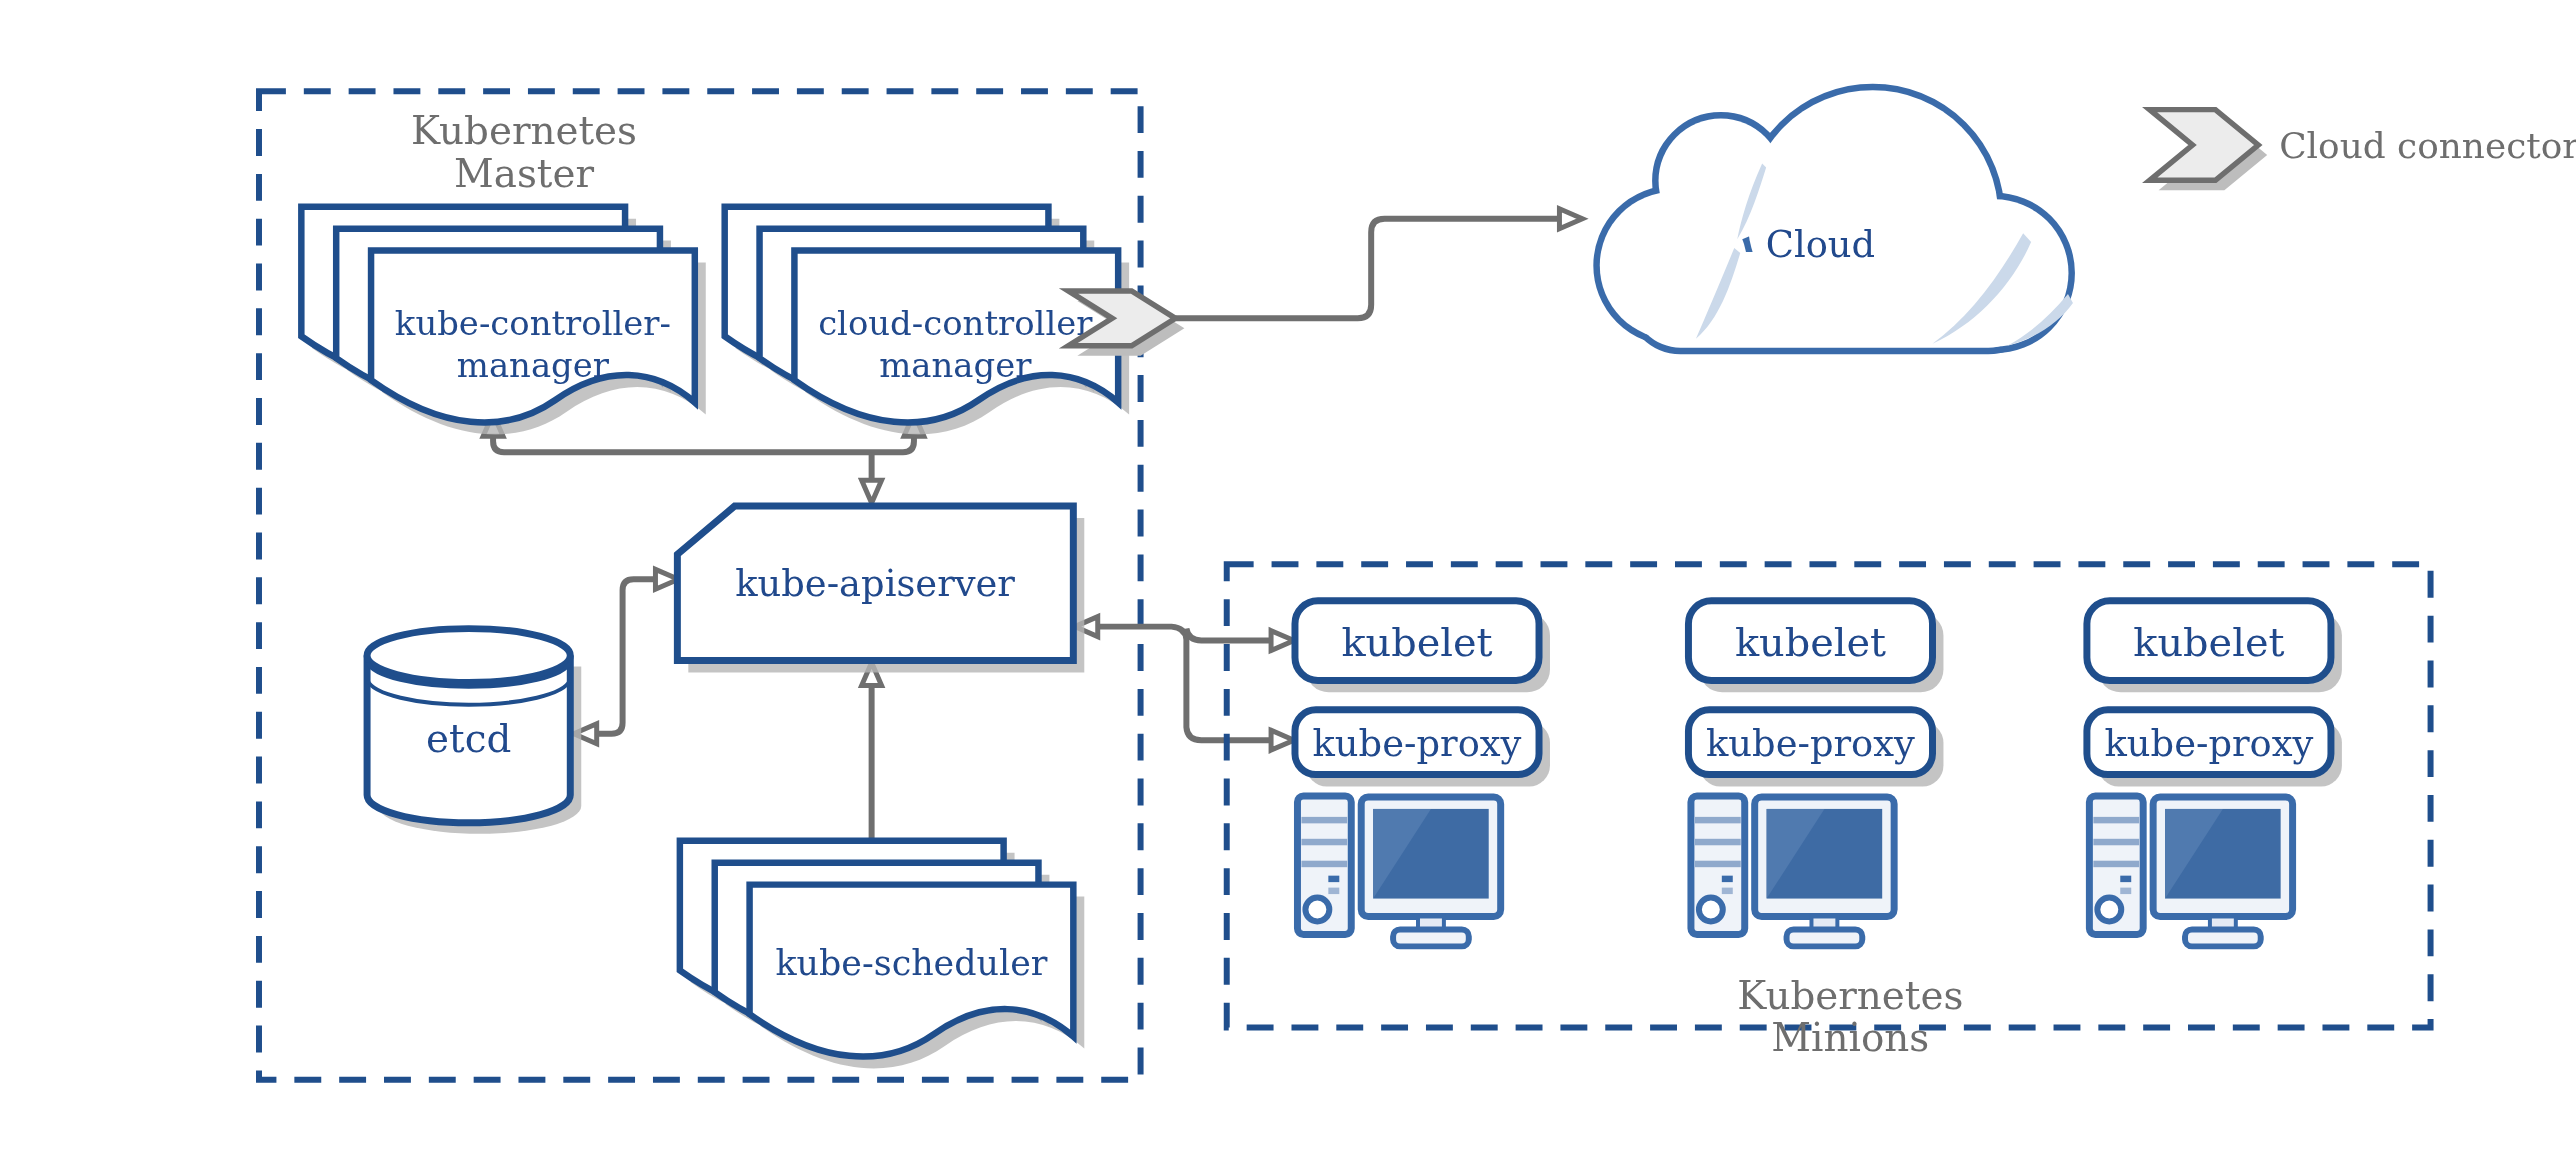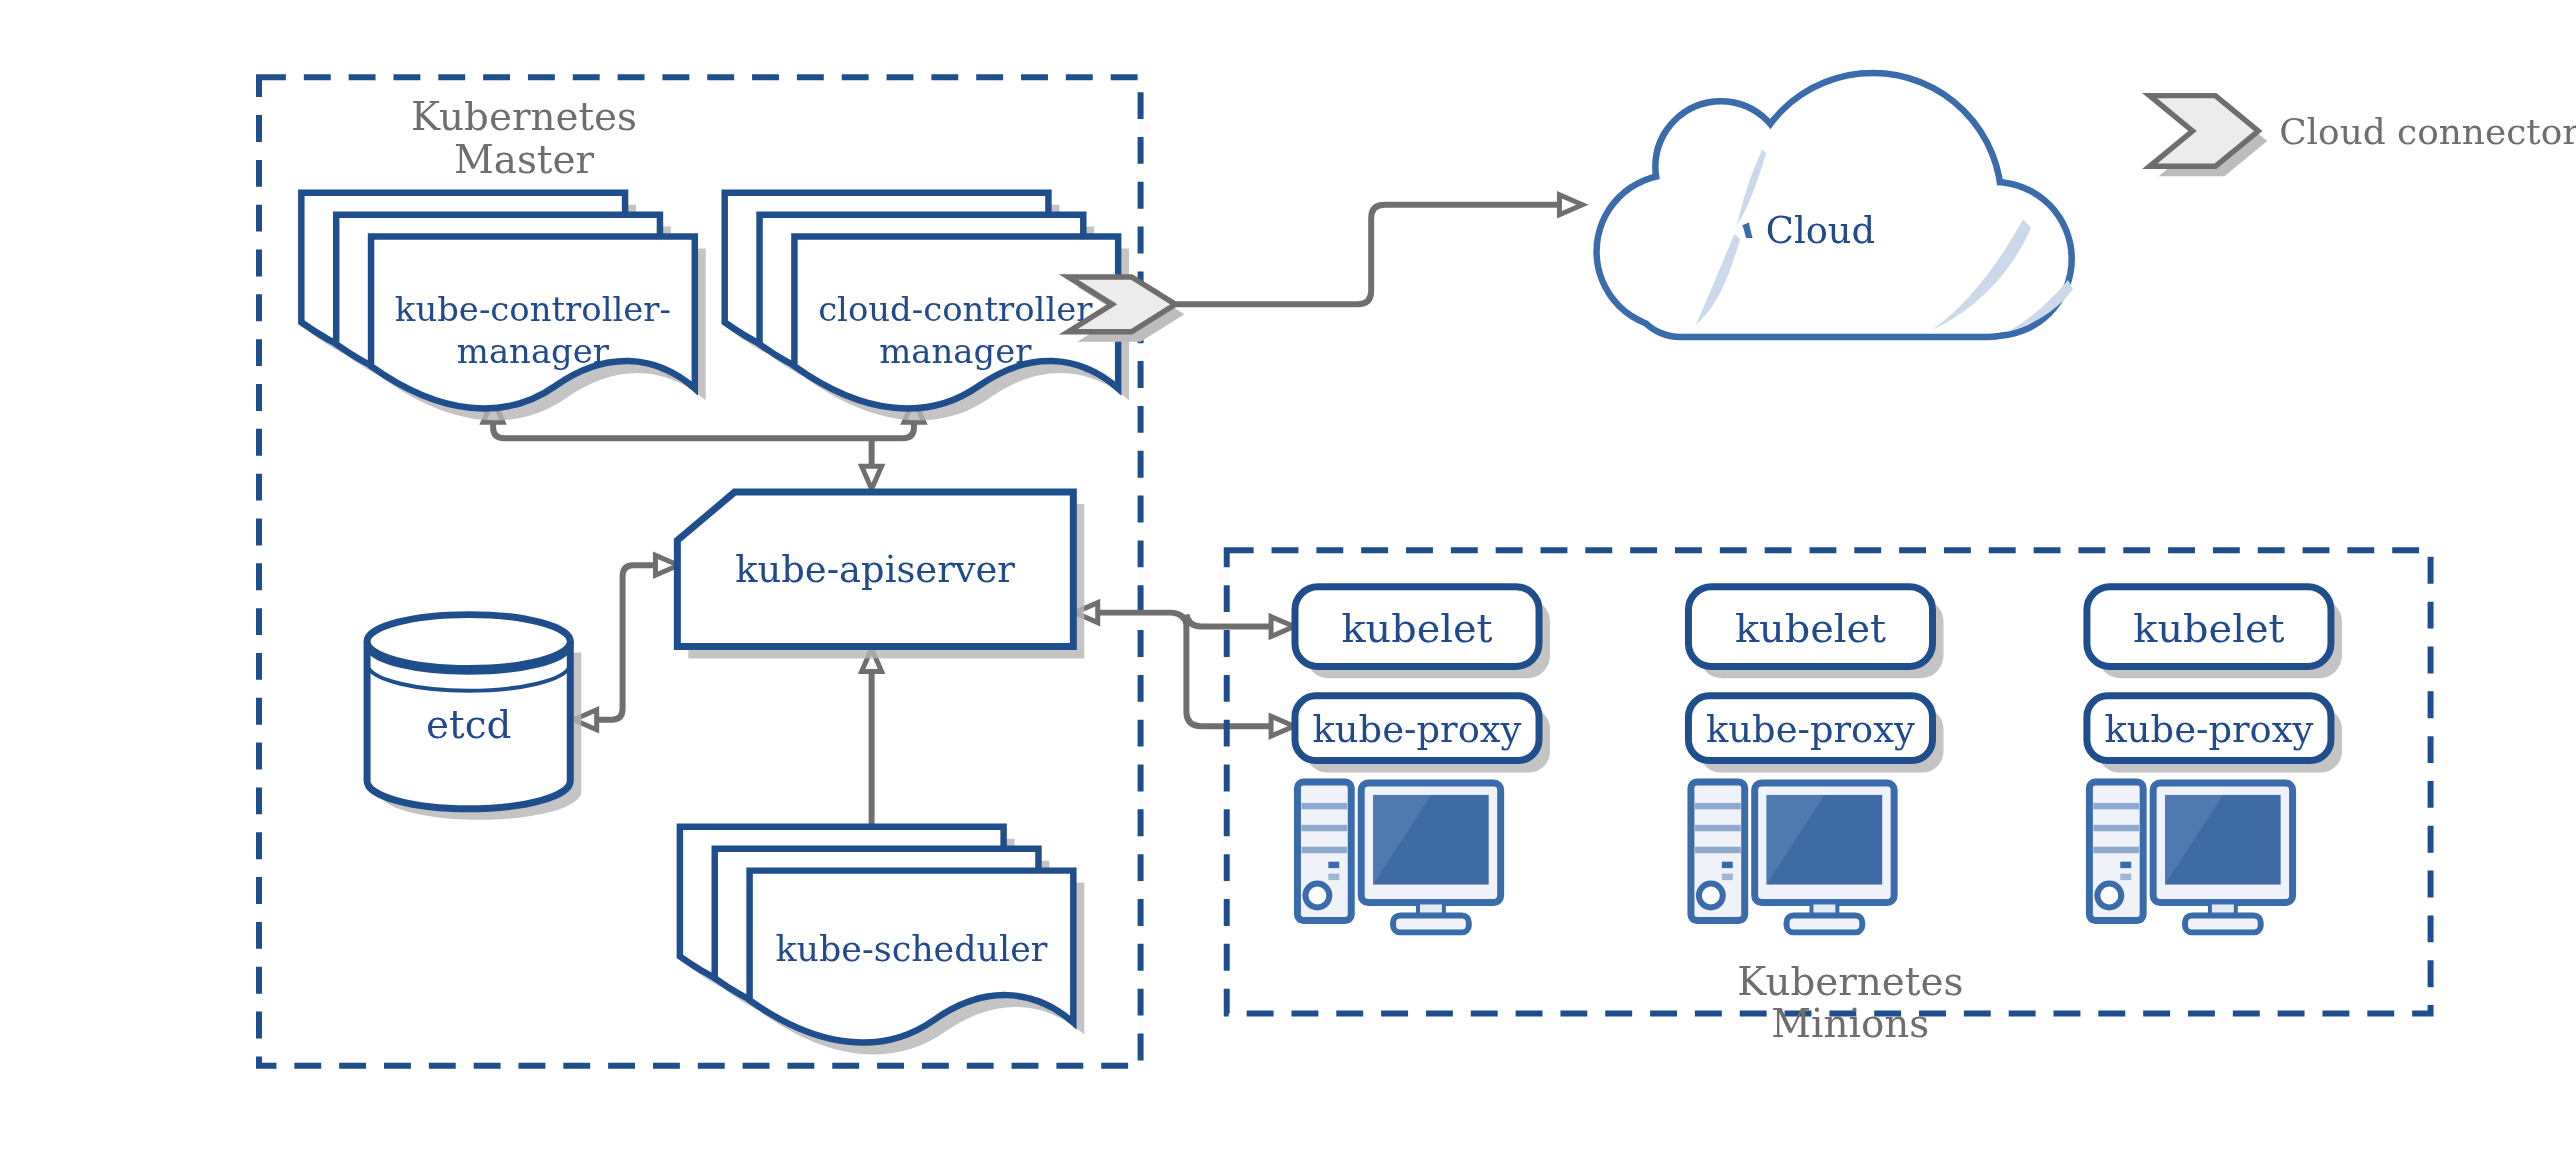--- a/index.html
+++ b/index.html
@@ -1,16 +1,16 @@
 <!DOCTYPE html>
 <html style="font-size:8.2px"><head>
 <meta charset="utf-8">
 <style>
   html,body{margin:0;padding:0;background:#ffffff;}
-  .stage{width:100%;max-width:2665px;margin:0 auto;}
+  .stage{width:100%;max-width:2665px;margin:14px auto;}
   svg{display:block;width:100%;height:auto;}
   text{font-family:"DejaVu Serif","Liberation Serif",serif;}
   .lbl-gray{fill:#6E6E6E;}
   .lbl-blue{fill:#21498C;}
   .card{fill:#ffffff;stroke:#1F4E8C;stroke-width:13;}
   .card-shadow{fill:#B5B5B5;opacity:.8;}
   .node-box{fill:#ffffff;stroke:#1F4E8C;stroke-width:14;}
   .dashed{fill:none;stroke:#1F4E8C;stroke-width:12;stroke-dasharray:54 36;}
   .gline{fill:none;stroke:#6F6F6F;stroke-width:12;}
   .ghead{fill:#ffffff;stroke:#6F6F6F;stroke-width:10;}

